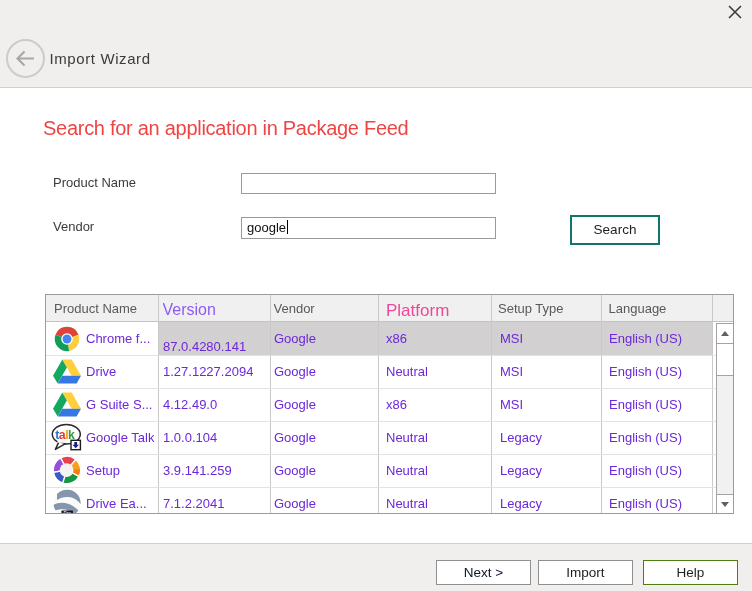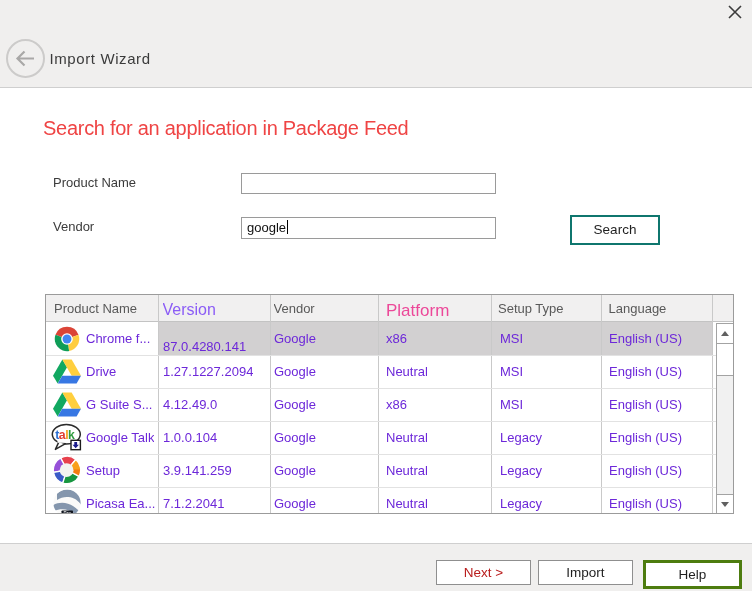--- a/index.html
+++ b/index.html
@@ -134,36 +134,36 @@
         </clipPath>
       </defs>
     <circle cx="14" cy="14" r="13.6" fill="#fafaf9"></circle>
     <g clip-path="url(#gec)">
       <path fill="#8496ad" d="M4 4.5 C10 -0.5 18 -0.5 23 3.5 C26 6 27.8 8.5 28.5 11.5 L28.5 16.5 C25.5 11.5 21 8.5 15.5 8 C11.5 7.6 7.5 8.6 4 11 z"></path>
       <path fill="#8496ad" d="M-1.5 17 C3.5 13.8 9.5 13 15 14.8 C20 16.4 24.5 19.8 27.5 24 L24.5 27.5 C20.5 23 15 20.3 9.5 20.3 C5.5 20.3 2 21.3 -1.5 23.5 z"></path>
     </g>
     <rect x="8.5" y="21.5" width="11.5" height="5.2" rx="0.8" fill="#10151f"></rect>
     <text x="10.6" y="25.8" font-family="Liberation Sans, sans-serif" font-size="4.6" fill="#fff">Pro</text>
   </svg>
-  <div class="cell rtx" style="left:40px;top:201px">Picasa Ea...</div>
+  <div class="cell rtx" style="left:40px;top:201px">Drive Ea...</div>
   <div class="cell rtx" style="left:117px;top:201px">7.1.2.2041</div>
   <div class="cell rtx" style="left:228px;top:201px">Google</div>
   <div class="cell rtx" style="left:340px;top:201px">Neutral</div>
   <div class="cell rtx" style="left:454px;top:201px">Legacy</div>
   <div class="cell rtx" style="left:563px;top:201px">English (US)</div>
 
   <div class="abs" style="left:670px;top:28px;width:18px;height:190px;border:1px solid #a3a3a3;background:#f1f1f1;box-sizing:border-box">
     <div class="abs" style="left:0;top:0;width:16px;height:19px;background:#fff;border-bottom:1px solid #a3a3a3"></div>
     <svg class="abs" style="left:4px;top:7px" width="8" height="5" viewBox="0 0 8 5">
         <path d="M4 0 L8 5 H0 z" fill="#606060"></path>
       </svg>
     <div class="abs" style="left:0;top:20px;width:16px;height:31px;background:#fff;border-bottom:1px solid #a3a3a3"></div>
     <div class="abs" style="left:0;top:170px;width:16px;height:18px;background:#fff;border-top:1px solid #a3a3a3"></div>
     <svg class="abs" style="left:4px;top:178px" width="8" height="5" viewBox="0 0 8 5">
         <path d="M0 0 H8 L4 5 z" fill="#606060"></path>
       </svg>
   </div>
 </div>
 
 <div class="abs" style="left:0;top:543px;width:752px;height:48px;background:#f0efee;border-top:1px solid #cfcfcf"></div>
-<div class="abs" style="left:436px;top:560px;width:93px;height:23px;border:1px solid #8f8f8f;background:#fff;font-size:13.5px;color:#b91c1c;text-align:center;line-height:23px">Next &gt;</div>
+<div class="abs" style="left:436px;top:560px;width:93px;height:23px;border:1px solid #8f8f8f;background:#fff;font-size:13.5px;color:#0f172a;text-align:center;line-height:23px">Next &gt;</div>
 <div class="abs" style="left:538px;top:560px;width:93px;height:23px;border:1px solid #8f8f8f;background:#fff;font-size:13.5px;color:#1f1f1f;text-align:center;line-height:23px">Import</div>
-<div class="abs" style="left:643px;top:560px;width:93px;height:23px;border:3px solid #4d7c0f;background:#fff;font-size:13.5px;color:#1f1f1f;text-align:center;line-height:23px">Help</div>
+<div class="abs" style="left:643px;top:560px;width:93px;height:23px;border:1px solid #4d7c0f;background:#fff;font-size:13.5px;color:#1f1f1f;text-align:center;line-height:23px">Help</div>
 
 </body></html>

